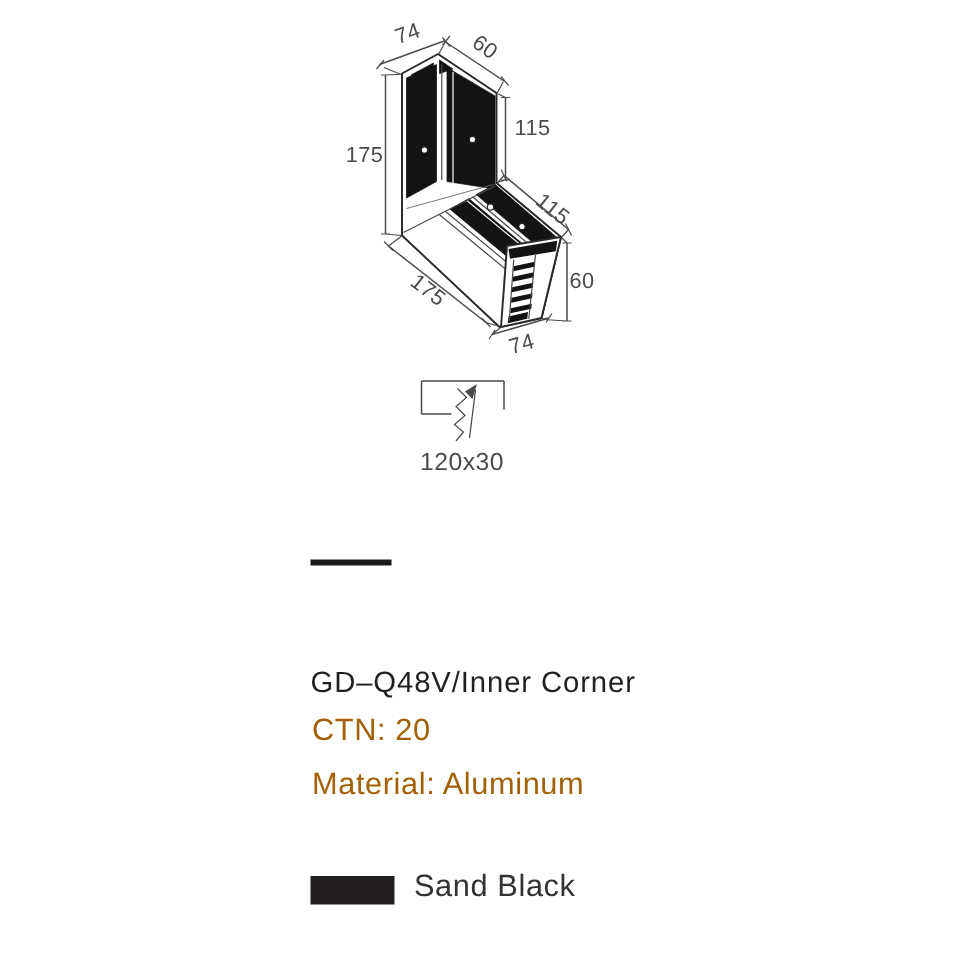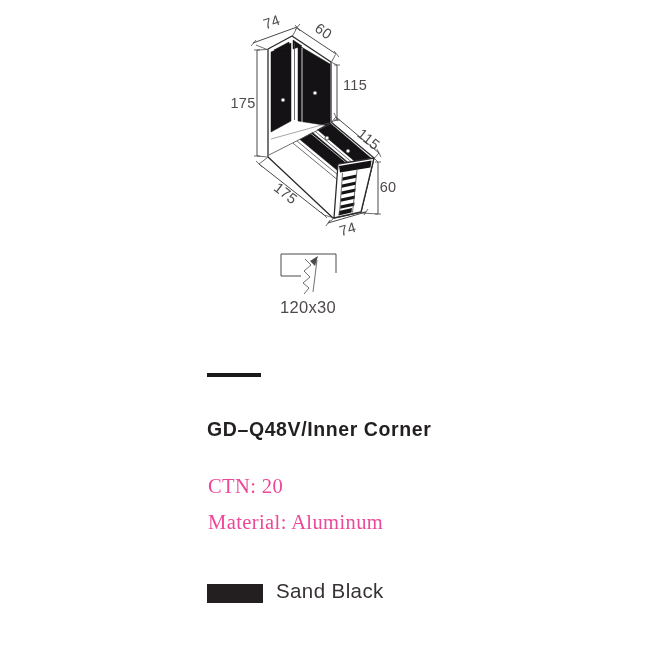--- a/index.html
+++ b/index.html
@@ -6,24 +6,24 @@
   #page{
     position:relative;width:645px;height:645px;background:#ffffff;overflow:hidden;
     font-family:"Liberation Sans",sans-serif;
   }
   svg text{
     font-family:"Liberation Sans",sans-serif;
     font-size:14.5px;fill:#4e4a4b;letter-spacing:.3px;
   }
   .divider{position:absolute;left:207px;top:373px;width:54px;height:3.5px;}
   .title{
-    position:absolute;left:207px;top:418px;
-    font-size:19.5px;font-weight:bold;color:#221f20;letter-spacing:.6px;
+    position:absolute;left:207px;top:444px;
+    font-size:19.5px;font-weight:normal;color:#221f20;letter-spacing:.6px;
   }
-  .spec-line{position:absolute;left:208px;font-size:20.5px;color:#ec4899;letter-spacing:.4px;font-family:Liberation Serif, serif;}
+  .spec-line{position:absolute;left:208px;font-size:20.5px;color:#a16207;letter-spacing:.4px;}
   .spec-ctn{top:475px;}
   .spec-material{top:511px;}
   .finish-row{
     position:absolute;left:207px;top:579px;display:flex;align-items:flex-end;
   }
   .swatch{width:56px;height:19px;margin-right:13px;}
   .finish-label{font-size:20.5px;color:#363233;letter-spacing:.4px;}
   .thin{stroke:#4a4a4a;stroke-width:1;fill:none;}
   .hair{stroke:#4a4a4a;stroke-width:.8;fill:none;}
   .outline{fill:#ffffff;stroke:#2b2b2b;stroke-width:1.3;stroke-linejoin:round;}

